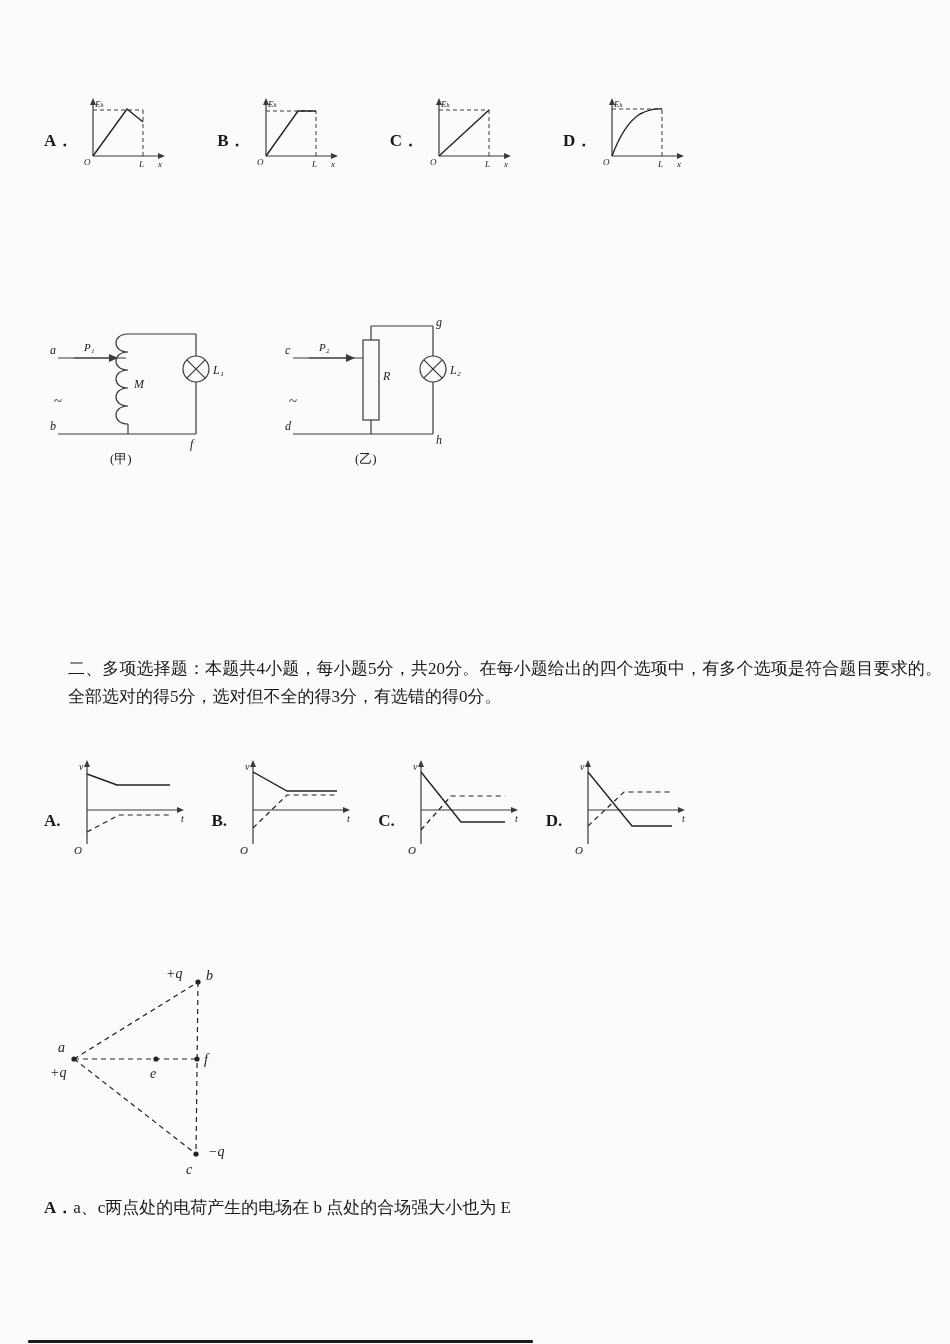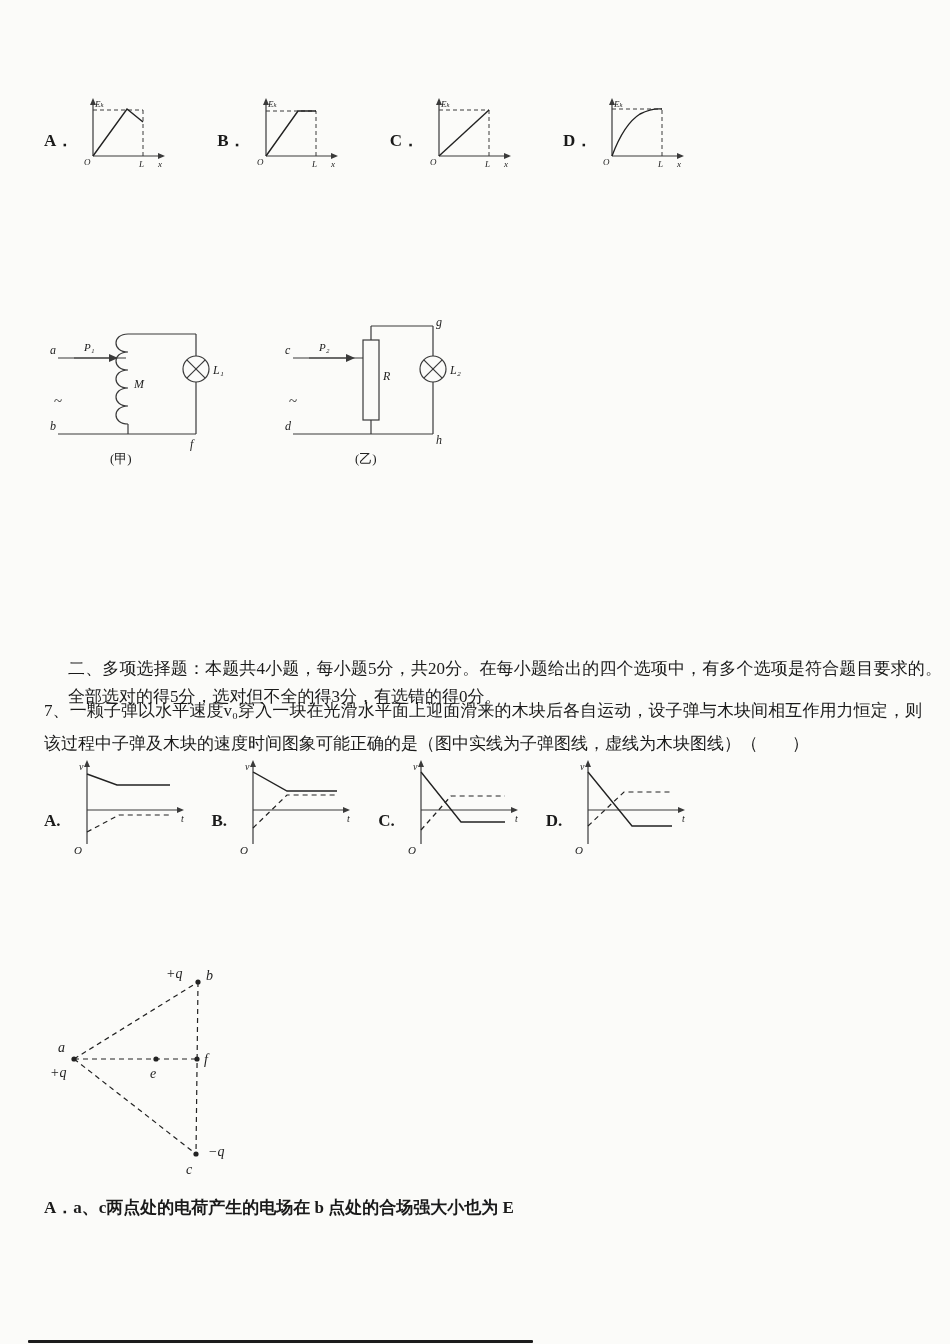--- a/index.html
+++ b/index.html
@@ -33,21 +33,21 @@
   .sec2{position:absolute;top:655px;left:44px;width:874px;font-size:17px;line-height:28px;text-align:justify;margin-left:24px;}
   .q7-text{position:absolute;top:694px;left:44px;width:878px;font-size:17px;line-height:33px;text-align:justify;}
 
   .row-vt{position:absolute;top:758px;left:44px;display:flex;align-items:center;}
   .vt-item{display:flex;align-items:center;margin-right:22px;}
   .vt-item .opt-label{font-weight:bold;font-size:17px;margin:26px 4px 0 0;}
 
   .q8-text{position:absolute;top:888px;left:44px;width:880px;font-size:17px;line-height:33px;text-align:justify;}
   .tri-wrap{position:absolute;top:964px;left:46px;}
   .optA{position:absolute;top:1196px;left:44px;font-size:17px;font-weight:bold;}
-  .optA .rest{font-weight:bold;}
+  .optA .rest{font-weight:normal;}
   .bottom-strip{position:absolute;bottom:1px;left:28px;width:505px;height:3px;background:#1c1c1c;border-radius:1px;}
 </style>
 </head>
 <body>
 
 <div class="page">
 
   <div class="row-ek">
 
     <div class="ek-item">
@@ -175,21 +175,20 @@
       <text class="var" x="153" y="10" font-size="12">g</text>
       <text class="var" x="153" y="128" font-size="12">h</text>
       <text x="6" y="90" font-size="15">~</text>
       <text x="72" y="147" font-size="13">(乙)</text>
     </svg>
   </div>
 
 
   <div class="sec2">二、多项选择题：本题共4小题，每小题5分，共20分。在每小题给出的四个选项中，有多个选项是符合题目要求的。全部选对的得5分，选对但不全的得3分，有选错的得0分。</div>
 
-  <div class="q7-text">7、一颗子弹以水平速度v₀穿入一块在光滑水平面上迎面滑来的木块后各自运动，设子弹与木块间相互作用力恒定，则该过程中子弹及木块的速度时间图象可能正确的是（图中实线为子弹图线，虚线为木块图线）（　　）</div>
 
   <div class="row-vt">
 
     <div class="vt-item">
       <span class="opt-label">A.</span>
       <svg width="125" height="100" viewBox="0 0 125 100">
         <line class="wire" x1="22" y1="6" x2="22" y2="86"></line>
           <polygon class="arrowhead" points="22,2 19,9 25,9"></polygon>
         <line class="wire" x1="22" y1="52" x2="115" y2="52"></line>
           <polygon class="arrowhead" points="119,52 112,49 112,55"></polygon>

